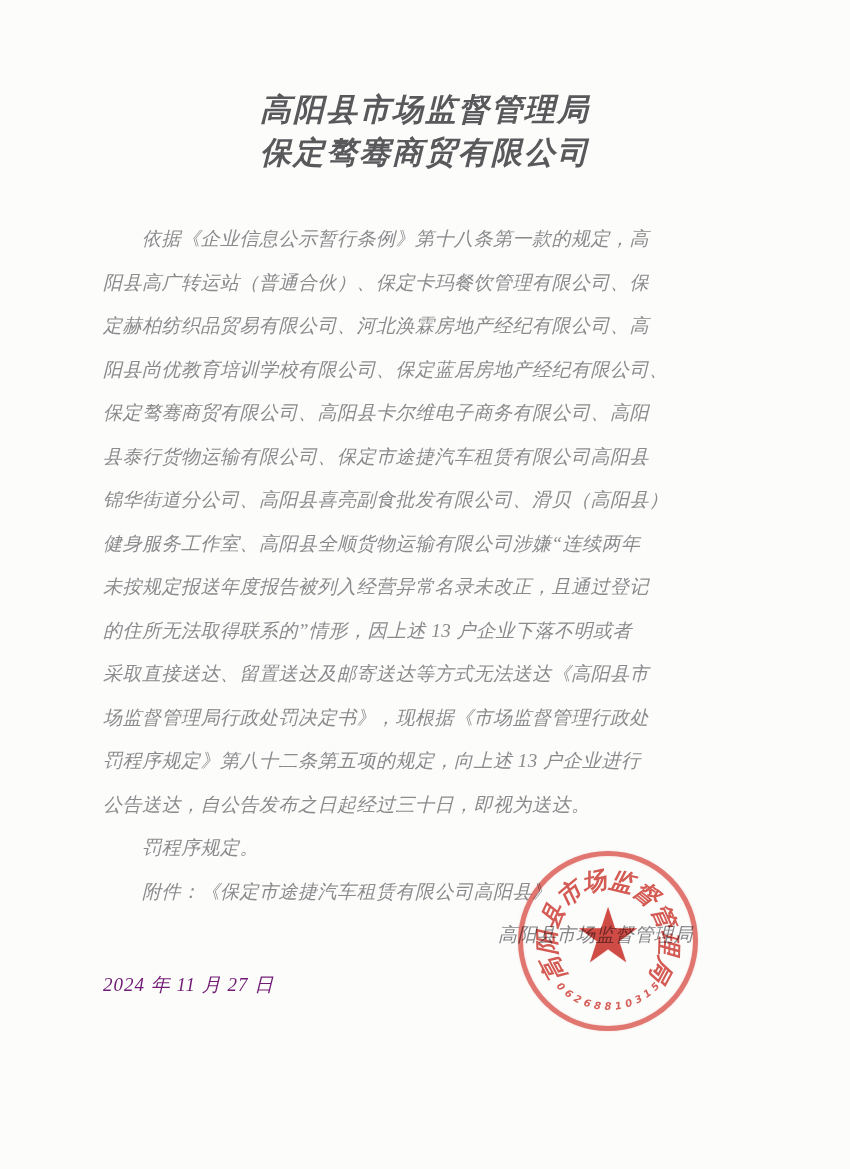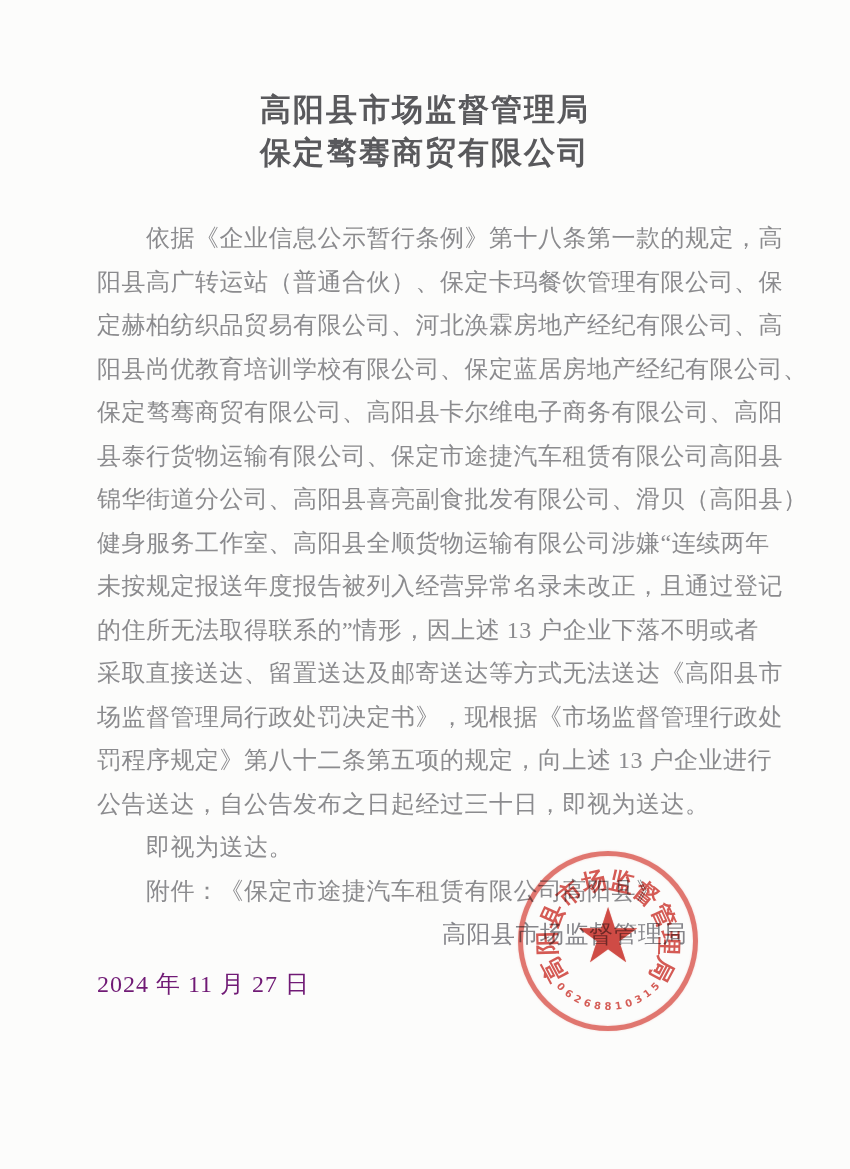--- a/index.html
+++ b/index.html
@@ -3,35 +3,36 @@
 <meta charset="utf-8">
 <style>
   html,body{margin:0;padding:0;background:#e9e9e9;}
   .page{
     position:relative;
     width:850px;height:1169px;
     margin:0 auto;
     background:#fcfcfb;
     overflow:hidden;
     font-family:"Liberation Serif","DejaVu Serif",serif;
+    font-style:italic;
   }
   .title{
     position:absolute;
     left:0;top:88px;width:850px;
     text-align:center;
     font-size:31px;
     line-height:43px;
     letter-spacing:2px;
     color:#59595c;
     font-weight:600;
   }
   .content{
     position:absolute;
-    left:97px;top:217px;width:652px;
-    font-size:24px;
+    left:103px;top:217px;width:652px;
+    font-size:19px;
     line-height:43.5px;
     color:#8b8b8e;
     letter-spacing:0.5px;
   }
   .body-text{
     white-space:pre;
     overflow:visible;
   }
   .closing-line,.attachment-line{white-space:pre;}
   .signature-line{
@@ -109,21 +110,21 @@
 保定骜骞商贸有限公司、高阳县卡尔维电子商务有限公司、高阳
 县泰行货物运输有限公司、保定市途捷汽车租赁有限公司高阳县
 锦华街道分公司、高阳县喜亮副食批发有限公司、滑贝（高阳县）
 健身服务工作室、高阳县全顺货物运输有限公司涉嫌“连续两年
 未按规定报送年度报告被列入经营异常名录未改正，且通过登记
 的住所无法取得联系的”情形，因上述 13 户企业下落不明或者
 采取直接送达、留置送达及邮寄送达等方式无法送达《高阳县市
 场监督管理局行政处罚决定书》，现根据《市场监督管理行政处
 罚程序规定》第八十二条第五项的规定，向上述 13 户企业进行
 公告送达，自公告发布之日起经过三十日，即视为送达。</div>
-    <div class="closing-line">　　即视为送达。</div>
+    <div class="closing-line">　　罚程序规定。</div>
     <div class="attachment-line">　　附件：《保定市途捷汽车租赁有限公司高阳县》</div>
     <div class="signature-line">高阳县市场监督管理局</div>
     <div class="date-line">2024 年 11 月 27 日</div>
   </div>
 
   <div class="seal" id="seal">
     <span class="star">★</span>
   <span class="arc-char" style="transform: rotate(-118deg) translateY(-61px);">高</span>
       <span class="arc-char" style="transform: rotate(-91.7778deg) translateY(-61px);">阳</span>
       <span class="arc-char" style="transform: rotate(-65.5556deg) translateY(-61px);">县</span>

